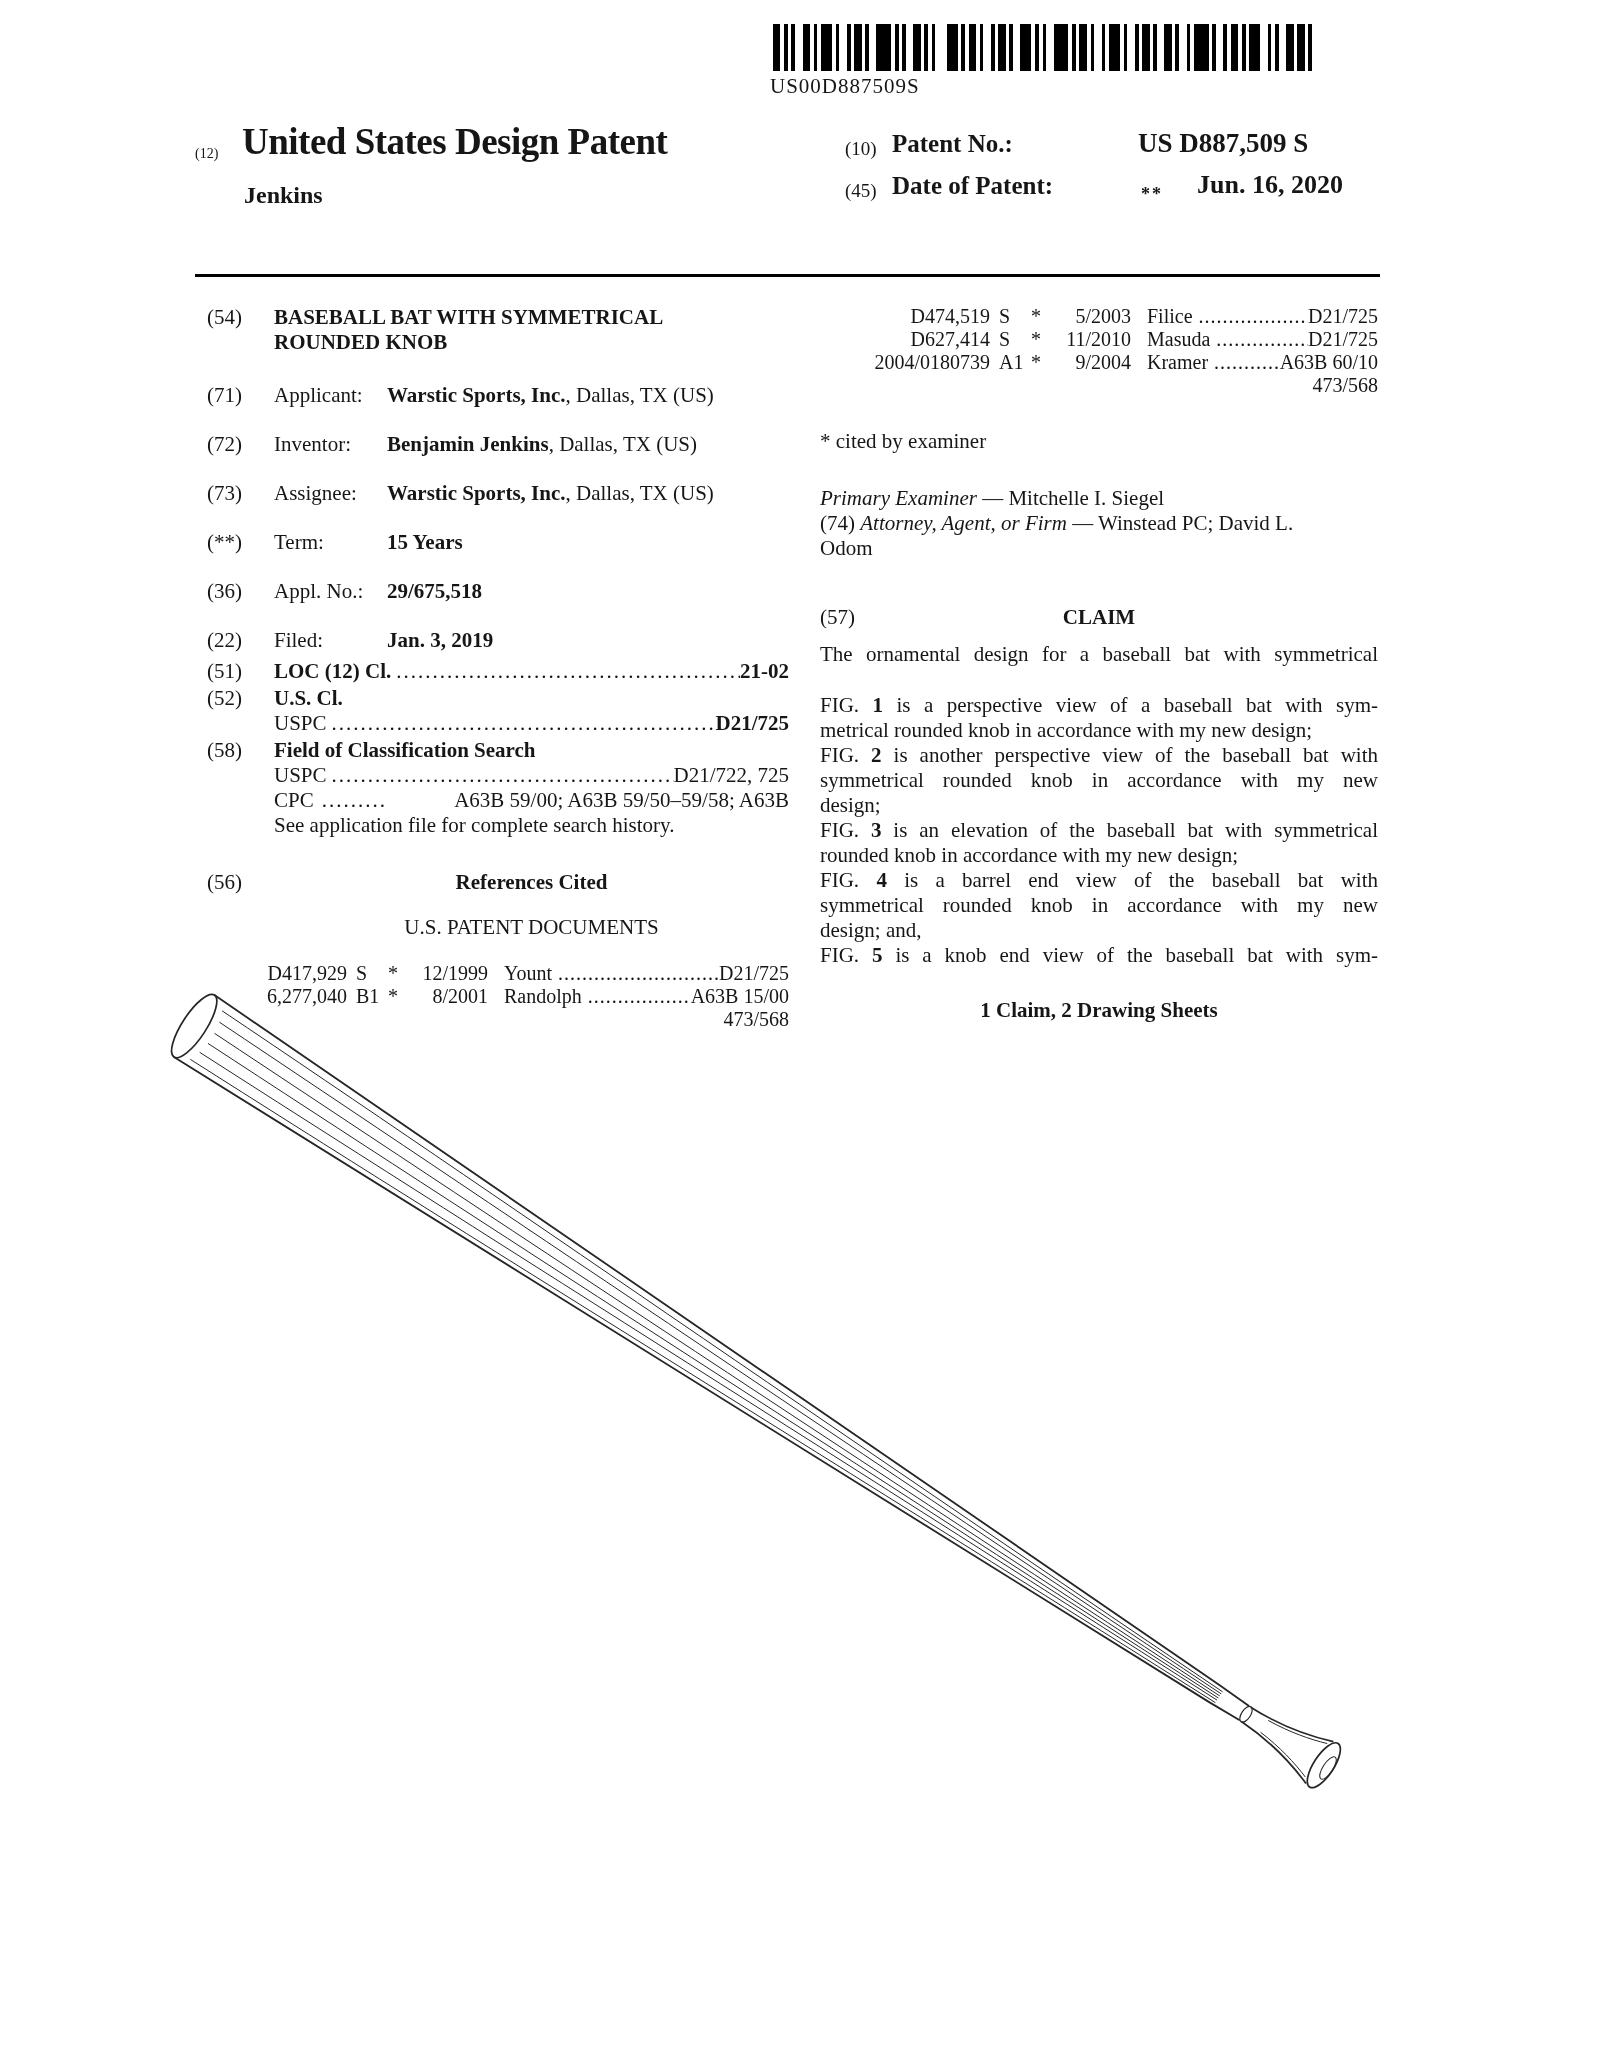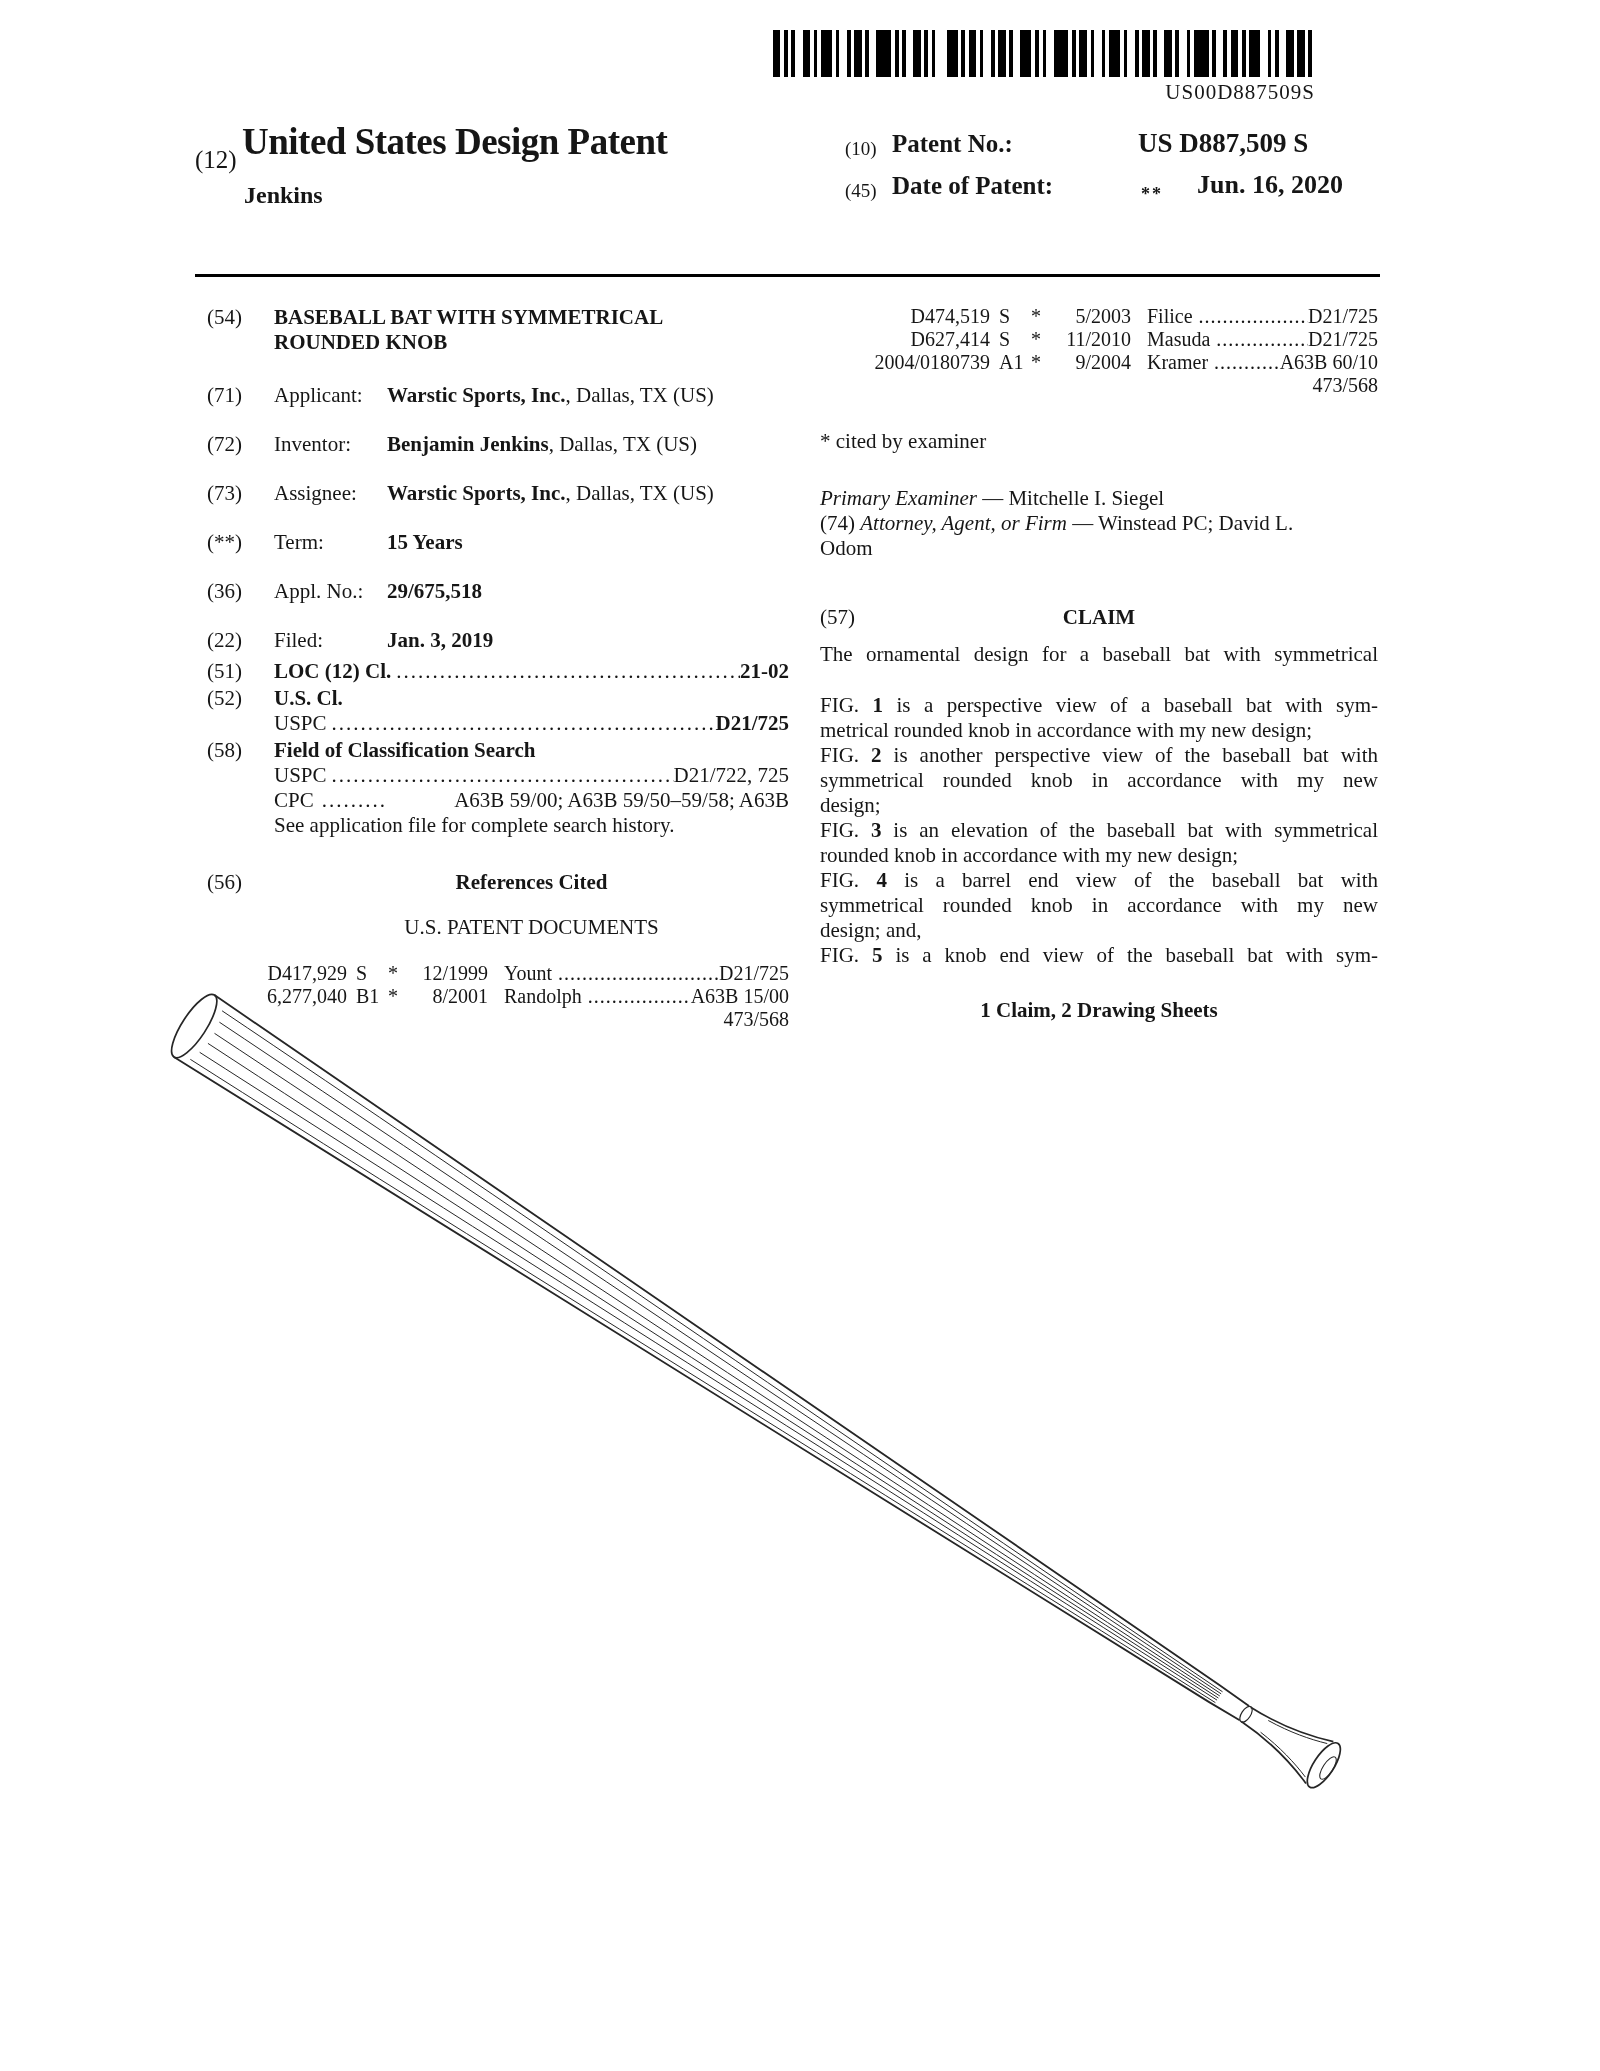--- a/index.html
+++ b/index.html
@@ -1,28 +1,28 @@
 <!DOCTYPE html>
 <html><head>
 <meta charset="utf-8">
 <style>
   html,body { margin:0; padding:0; background:#ffffff; }
   .page {
     position:relative; width:1600px; height:2071px; background:#ffffff;
     font-family:"Liberation Serif", serif; color:#161616; overflow:hidden;
   }
   
-  .barcode-wrap { position:absolute; left:770px; top:30px; width:545px; text-align:right; }
+  .barcode-wrap { position:absolute; left:770px; top:24px; width:545px; text-align:left; }
   .bars { height:47px; display:flex; align-items:stretch; justify-content:center; }
   .bar { background:#000; flex:none; }
   .barcode-text { font-size:21px; margin-top:3px; letter-spacing:1px; }
   
   .header { position:absolute; left:195px; top:128px; width:1185px; height:145px; }
   .header span, .header h1, .header div { position:absolute; white-space:nowrap; }
-  .h12 { left:0; top:18px; font-size:25px; }
+  .h12 { left:0; top:18px; font-size:14px; }
   .h-title { left:47px; top:-8px; font-size:37px; font-weight:bold; margin:0; letter-spacing:-0.5px; }
   .h-inventor { left:49px; top:54px; font-size:24px; font-weight:bold; }
   .h10 { left:650px; top:10px; font-size:19px; }
   .lab10 { left:697px; top:2px; font-size:25px; font-weight:bold; }
   .val10 { left:943px; top:0px; font-size:27px; font-weight:bold; }
   .h45 { left:650px; top:52px; font-size:19px; }
   .lab45 { left:697px; top:44px; font-size:25px; font-weight:bold; }
   .h-stars { left:946px; top:56px; font-size:18px; font-weight:bold; letter-spacing:2px; }
   .val45 { left:1002px; top:42px; font-size:26px; font-weight:bold; }
   .rule { position:absolute; left:195px; top:274px; width:1185px; height:3px; background:#000; }

